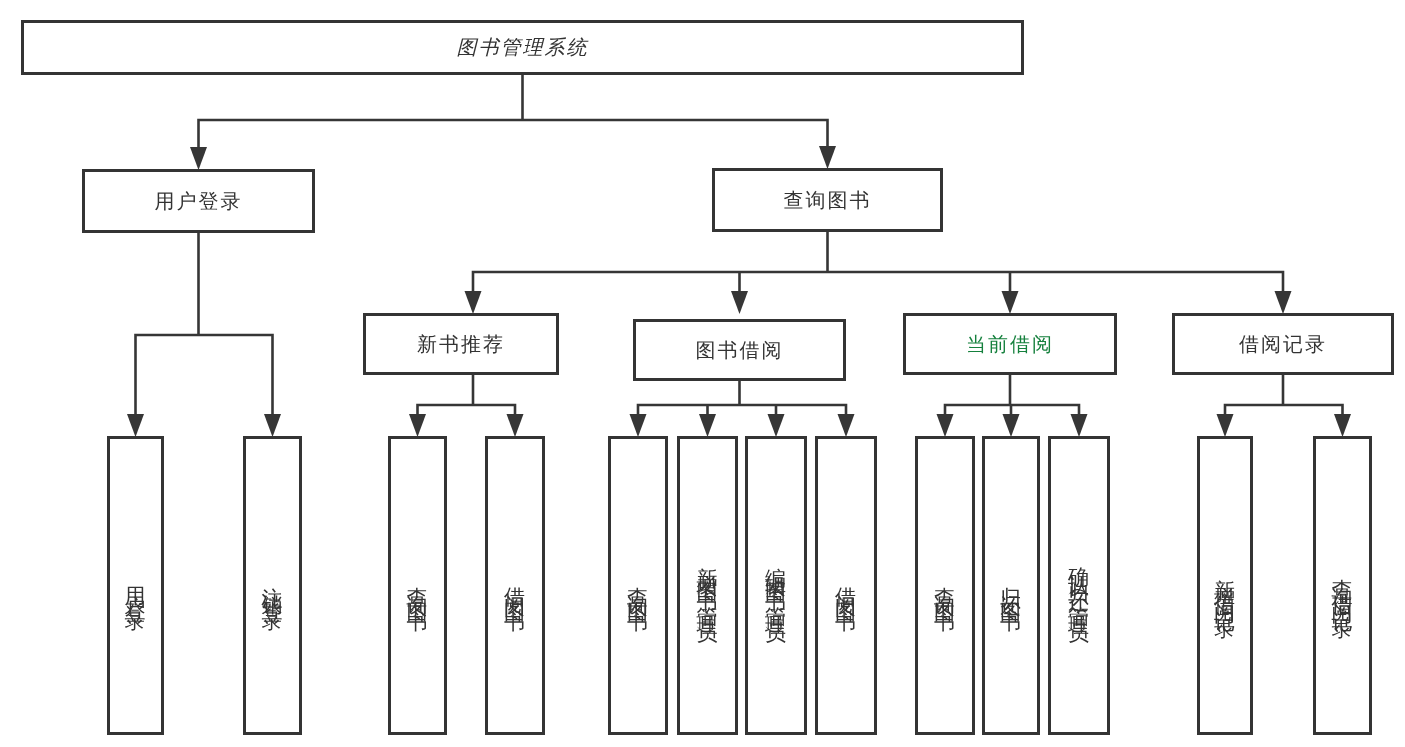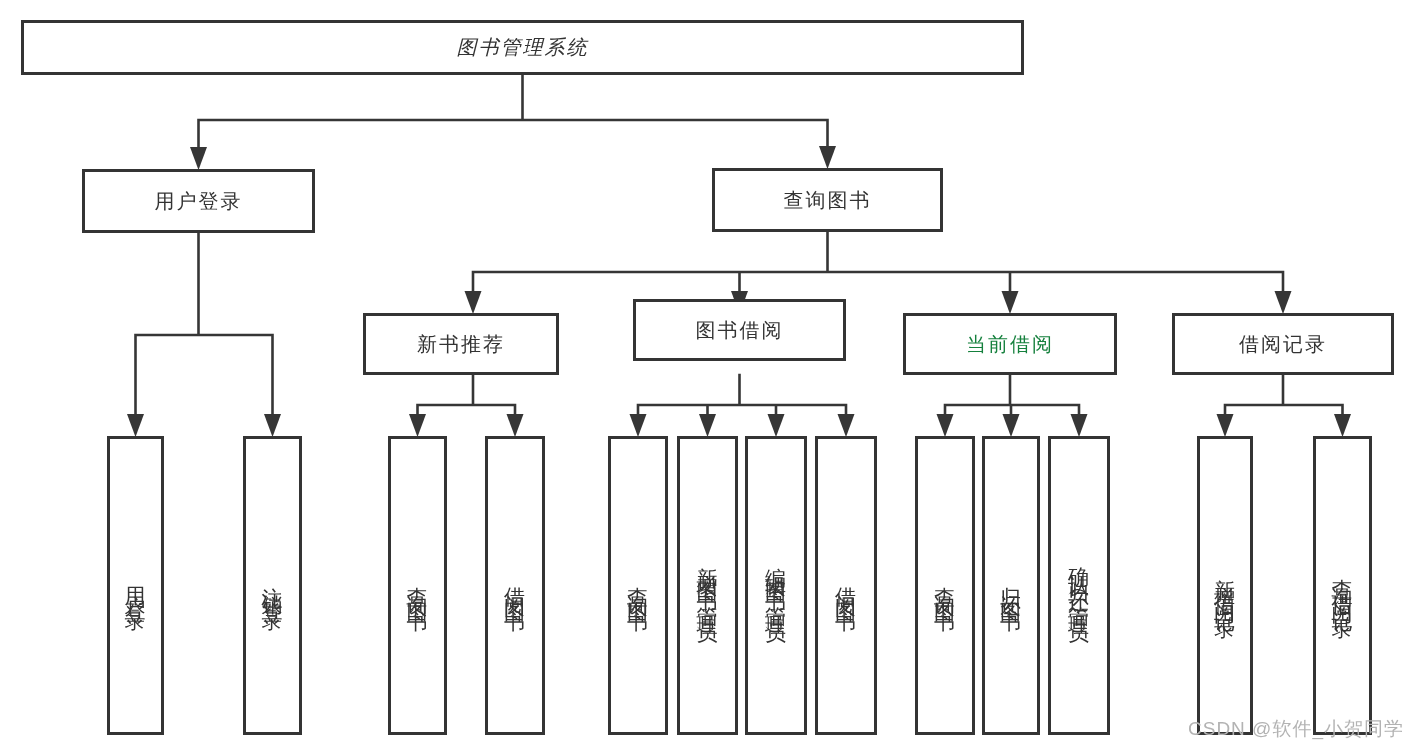--- a/index.html
+++ b/index.html
@@ -73,31 +73,30 @@
       <polygon points="1079,437 1070.5,414 1087.5,414" fill="#363636"></polygon>
       <path d="M 1283 375 V 405 M 1225 405 H 1342.5 M 1225 405 V 419 M 1342.5 405 V 419" fill="none" stroke="#363636" stroke-width="2.6" stroke-linecap="square"></path>
       <polygon points="1225,437 1216.5,414 1233.5,414" fill="#363636"></polygon>
       <polygon points="1342.5,437 1334,414 1351,414" fill="#363636"></polygon>
     </svg>
   <div id="nodes">
       <div class="node h" style="left: 21px; top: 20px; width: 1003px; height: 55px; border-color: rgb(52, 52, 52); color: rgb(51, 51, 51); font-style: italic;">图书管理系统</div>
       <div class="node h" style="left: 82px; top: 169px; width: 233px; height: 64px; border-color: rgb(52, 52, 52); color: rgb(51, 51, 51);">用户登录</div>
       <div class="node h" style="left: 712px; top: 168px; width: 231px; height: 64px; border-color: rgb(52, 52, 52); color: rgb(51, 51, 51);">查询图书</div>
       <div class="node h" style="left: 363px; top: 313px; width: 196px; height: 62px; border-color: rgb(52, 52, 52); color: rgb(51, 51, 51);">新书推荐</div>
-      <div class="node h" style="left: 633px; top: 299px; width: 213px; height: 62px; border-color: rgb(52, 52, 52); color: rgb(51, 51, 51);">图书借阅</div>
+      <div class="node h" style="left: 633px; top: 319px; width: 213px; height: 62px; border-color: rgb(52, 52, 52); color: rgb(51, 51, 51);">图书借阅</div>
       <div class="node h" style="left: 903px; top: 313px; width: 214px; height: 62px; border-color: rgb(52, 52, 52); color: #15803d;">当前借阅</div>
       <div class="node h" style="left: 1172px; top: 313px; width: 222px; height: 62px; border-color: rgb(52, 52, 52); color: rgb(51, 51, 51);">借阅记录</div>
       <div class="node v" style="left: 107px; top: 436px; width: 57px; height: 299px; border-color: rgb(52, 52, 52); color: rgb(51, 51, 51);">用户登录</div>
       <div class="node v" style="left: 243px; top: 436px; width: 59px; height: 299px; border-color: rgb(52, 52, 52); color: rgb(51, 51, 51);">注销登录</div>
       <div class="node v" style="left: 388px; top: 436px; width: 59px; height: 299px; border-color: rgb(52, 52, 52); color: rgb(51, 51, 51);">查询图书</div>
       <div class="node v" style="left: 485px; top: 436px; width: 60px; height: 299px; border-color: rgb(52, 52, 52); color: rgb(51, 51, 51);">借阅图书</div>
       <div class="node v" style="left: 608px; top: 436px; width: 60px; height: 299px; border-color: rgb(52, 52, 52); color: rgb(51, 51, 51);">查询图书</div>
       <div class="node v" style="left: 677px; top: 436px; width: 61px; height: 299px; border-color: rgb(52, 52, 52); color: rgb(51, 51, 51);">新增图书︵管理员︶</div>
       <div class="node v" style="left: 745px; top: 436px; width: 62px; height: 299px; border-color: rgb(52, 52, 52); color: rgb(51, 51, 51);">编辑图书︵管理员︶</div>
       <div class="node v" style="left: 815px; top: 436px; width: 62px; height: 299px; border-color: rgb(52, 52, 52); color: rgb(51, 51, 51);">借阅图书</div>
       <div class="node v" style="left: 915px; top: 436px; width: 60px; height: 299px; border-color: rgb(52, 52, 52); color: rgb(51, 51, 51);">查询图书</div>
       <div class="node v" style="left: 982px; top: 436px; width: 58px; height: 299px; border-color: rgb(52, 52, 52); color: rgb(51, 51, 51);">归还图书</div>
       <div class="node v" style="left: 1048px; top: 436px; width: 62px; height: 299px; border-color: rgb(52, 52, 52); color: rgb(51, 51, 51);">确认归还︵管理员︶</div>
       <div class="node v" style="left: 1197px; top: 436px; width: 56px; height: 299px; border-color: rgb(52, 52, 52); color: rgb(51, 51, 51);">新增借阅记录</div>
       <div class="node v" style="left: 1313px; top: 436px; width: 59px; height: 299px; border-color: rgb(52, 52, 52); color: rgb(51, 51, 51);">查询借阅记录</div>
     </div>
-  <div class="watermark" id="wm" style="left: 1188px; top: 716px; color: rgb(179, 179, 179);">CSDN @软件_小贺同学</div>
 </div>
 
 </body></html>

